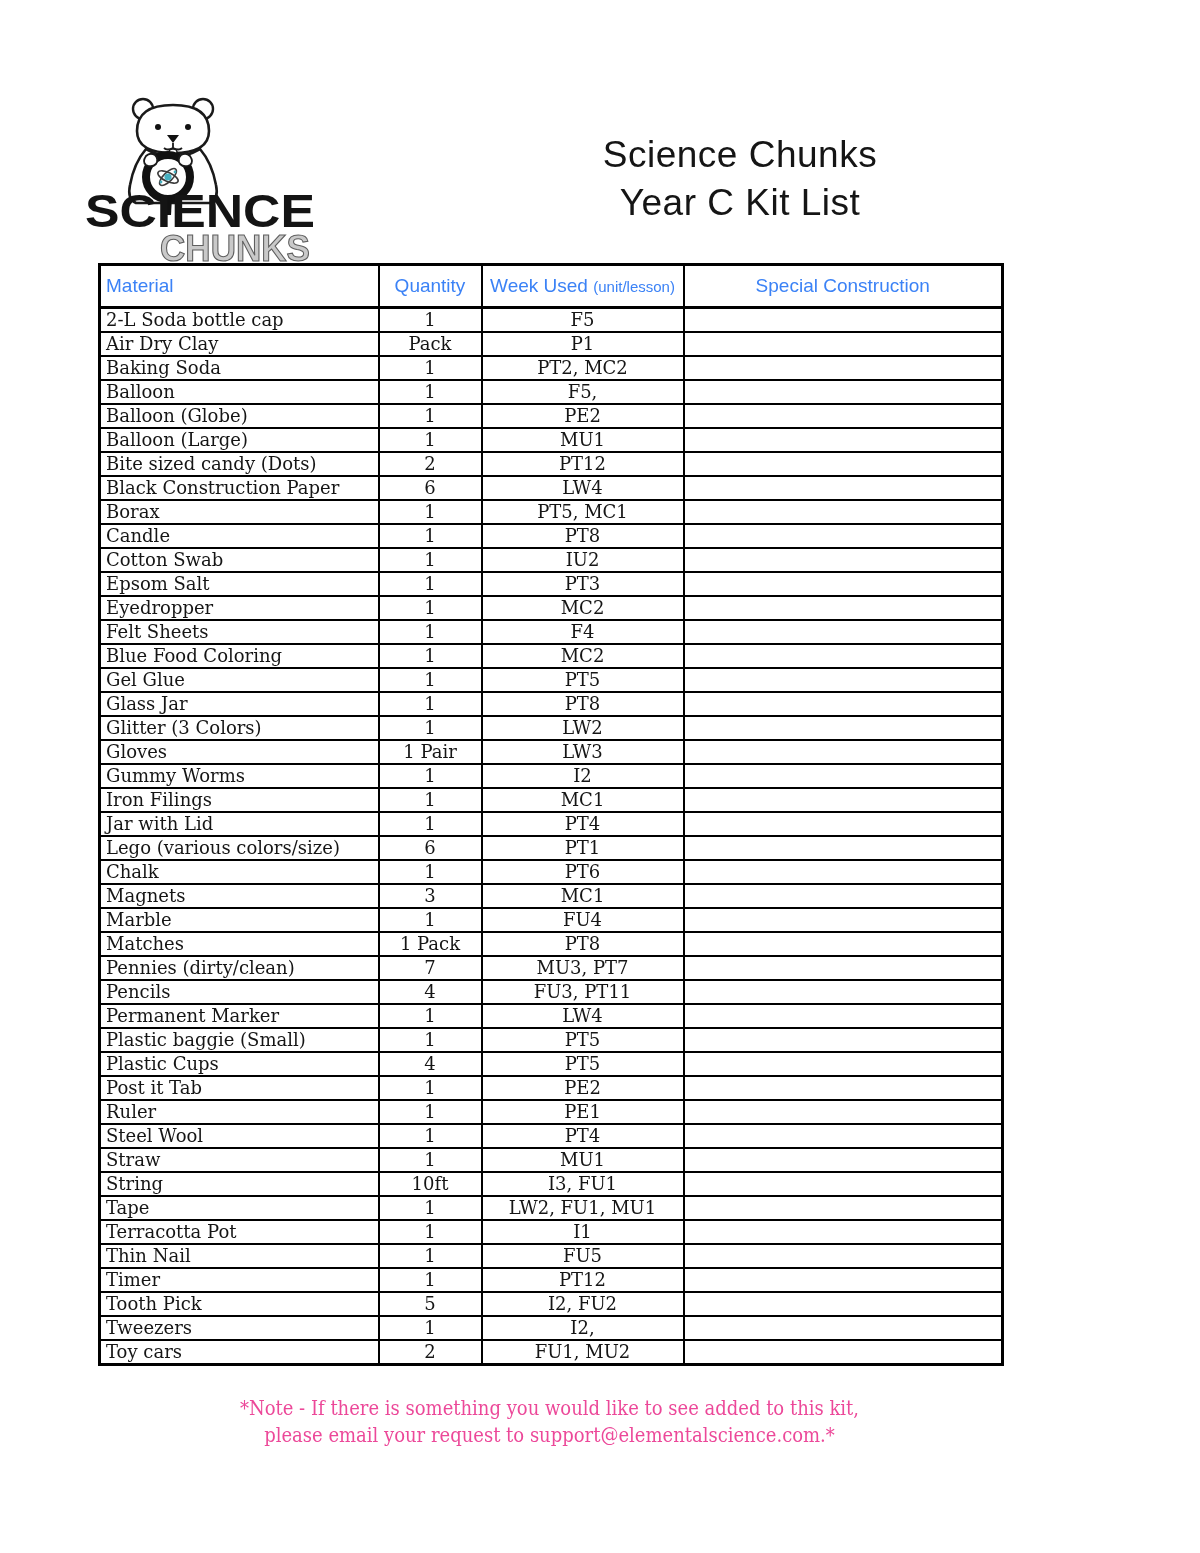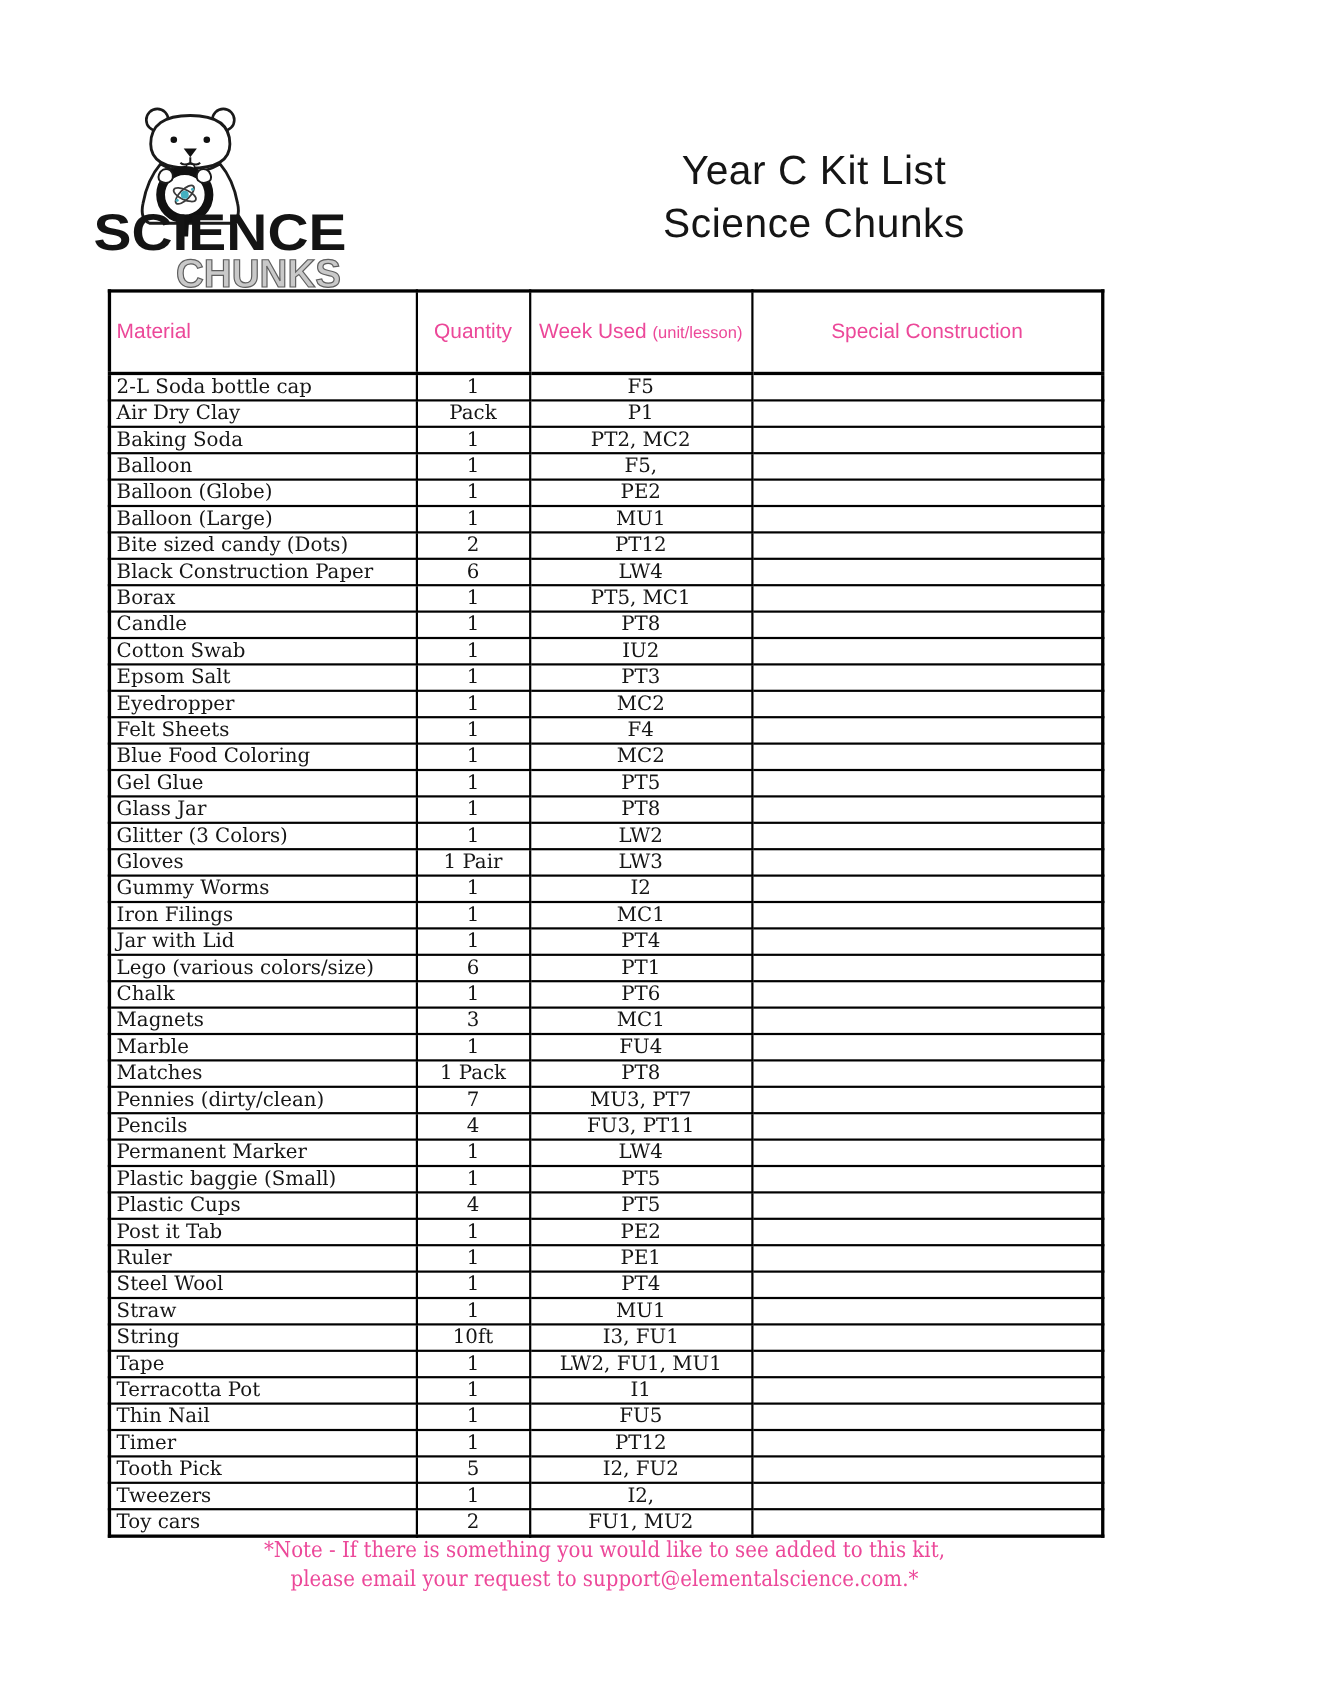--- a/index.html
+++ b/index.html
@@ -23,22 +23,22 @@
 
   
   table.kit{
     position:absolute;left:98px;top:263px;width:903px;
     border-collapse:collapse;table-layout:fixed;
     border:3px solid #000;
   }
   table.kit th{
     border:2px solid #000;border-bottom:3px solid #000;
     font-family:"Liberation Sans",sans-serif;font-weight:normal;
-    font-size:19px;height:40px;text-align:center;color:#ec4899;
-    padding:16px 5px;white-space:nowrap;overflow:hidden;
+    font-size:19px;height:40px;text-align:center;color:#3b82f6;
+    padding:0 5px;white-space:nowrap;overflow:hidden;
   }
   table.kit th.h-material{text-align:left;}
   table.kit th .small{font-size:15px;}
   table.kit td{
     border:2px solid #000;
     font-family:"DejaVu Serif","Liberation Serif",serif;
     font-size:18px;line-height:22px;height:22px;
     padding:0 5px;color:#151515;
     white-space:nowrap;overflow:hidden;
   }
@@ -91,22 +91,22 @@
       </g>
 
       <path d="M84,104 L92,104 L91,122 L85,122 Z" fill="#111"></path>
 
       <text x="5" y="134" font-family="Liberation Sans, sans-serif" font-size="47" font-weight="900" fill="#141414" textLength="230" lengthAdjust="spacingAndGlyphs" id="brand-top-text">SCIENCE</text>
       <text x="80" y="168" font-family="Liberation Sans, sans-serif" font-size="36" font-weight="800" fill="#c9c9c9" stroke="#5f5f5f" stroke-width="1.1" textLength="150" lengthAdjust="spacingAndGlyphs" id="brand-bottom-text">CHUNKS</text>
     </svg>
   </div>
 
   <div class="title">
+    <div>Science Chunks</div>
     <div>Year C Kit List</div>
-    <div>Science Chunks</div>
   </div>
 
   <table class="kit">
     <colgroup>
       <col style="width:279px">
         <col style="width:103px">
         <col style="width:202px">
         <col style="width:319px">
     </colgroup>
     <thead>

